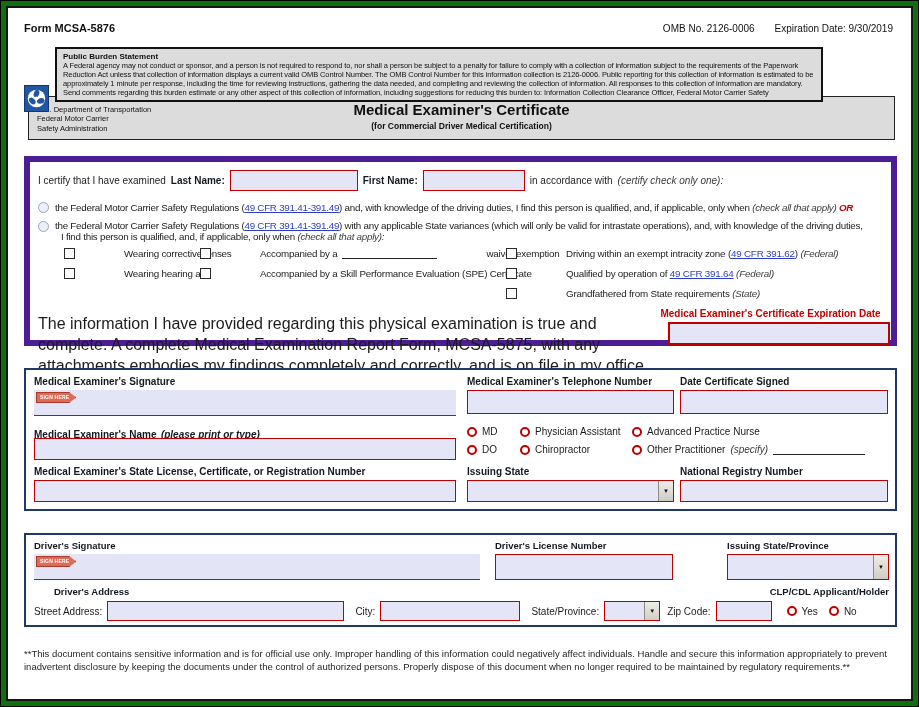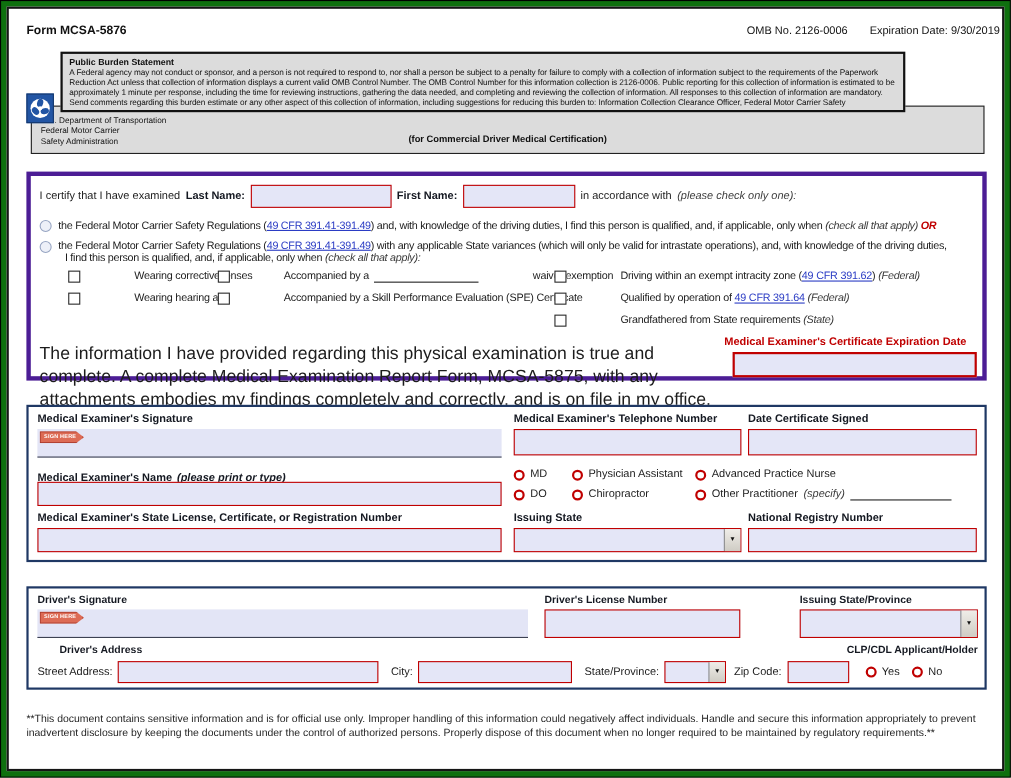--- a/index.html
+++ b/index.html
@@ -15,21 +15,21 @@
   .burden-box { background:#dcdcdc; border:2px solid #111; padding:3px 6px 2px 6px; overflow:hidden; }
   .burden-title { font-size:8px; font-weight:bold; color:#111; }
   .burden-body { font-size:7.5px; line-height:1.22; color:#111; letter-spacing:-0.1px; }
 
   .banner { background:#dcdcdc; border:1px solid #222; }
   .agency { font-size:7.5px; line-height:1.25; color:#111; }
   .doc-title { font-size:15px; font-weight:bold; color:#101010; text-align:center; }
   .doc-subtitle { font-size:8.5px; font-weight:bold; color:#101010; text-align:center; }
   .logo-box { width:25px; height:27px; background:#2255a4; border:1px solid #14386e; display:flex; align-items:center; justify-content:center; }
 
-  .box1 { border:4px solid #4c1d95; background:#fff; }
+  .box1 { border:6px solid #4c1d95; background:#fff; }
   .boxnavy { border:2px solid #1F3864; background:#fff; }
 
   .txt { font-size:10px; color:#1c1c1c; }
   .opt-text { font-size:9.8px; letter-spacing:-0.25px; white-space:nowrap; color:#1c1c1c; }
   .hint { font-style:italic; color:#3c3c3c; }
   .or { color:#C00000; font-weight:bold; font-style:italic; }
   .link { color:#2B3CC4; text-decoration:underline; cursor:pointer; }
   .lbl { font-weight:bold; font-size:10px; color:#141821; }
   .lbl-sm { font-weight:bold; font-size:9.5px; color:#141821; }
   .redlbl { color:#C00000; font-weight:bold; font-size:10px; }
@@ -58,31 +58,32 @@
   .stmt { font-size:16px; line-height:1.3; color:#1c1c1c; }
   .footer { font-size:9.5px; line-height:1.35; color:#1f1f1f; }
 </style>
 </head>
 <body>
 
 <div class="page-frame">
 <div class="page-inner">
 
   <div class="abs formno" style="left:16px; top:14px;">Form MCSA-5876</div>
-  <div class="abs ombrow" style="right:2px; top:15px;padding-left:44px;">
+  <div class="abs ombrow" style="right:18px; top:15px;padding-left:44px;">
     <span>OMB No. 2126-0006</span>
     <span>Expiration Date: 9/30/2019</span>
   </div>
 
   <div class="abs banner" style="left:20px; top:88px; width:867px; height:44px;">
     <div class="abs agency" style="left:8px; top:8px;">
       <div>U.S. Department of Transportation</div>
       <div>Federal Motor Carrier</div>
       <div>Safety Administration</div>
     </div>
+    <div class="abs doc-title" style="left:0; right:0; top:4px;">Medical Examiner's Certificate</div>
     <div class="abs doc-subtitle" style="left:0; right:0; top:24px;">(for Commercial Driver Medical Certification)</div>
   </div>
 
   <div class="abs burden-box" style="left:47px; top:39px; width:768px; height:55px;">
     <div class="burden-title">Public Burden Statement</div>
     <div class="burden-body">A Federal agency may not conduct or sponsor, and a person is not required to respond to, nor shall a person be subject to a penalty for failure to comply with a collection of information subject to the requirements of the Paperwork Reduction Act unless that collection of information displays a current valid OMB Control Number. The OMB Control Number for this information collection is 2126-0006. Public reporting for this collection of information is estimated to be approximately 1 minute per response, including the time for reviewing instructions, gathering the data needed, and completing and reviewing the collection of information. All responses to this collection of information are mandatory. Send comments regarding this burden estimate or any other aspect of this collection of information, including suggestions for reducing this burden to: Information Collection Clearance Officer, Federal Motor Carrier Safety Administration, MC-RRA, 1200 New Jersey Avenue, SE, Washington, D.C. 20590.</div>
   </div>
 
   <div class="abs logo-box" style="left:16px; top:77px;">
     <svg width="21" height="21" viewBox="0 0 24 24">
@@ -98,21 +99,21 @@
 
   <div class="abs box1" style="left:16px; top:148px; width:873px; height:190px;">
 
     <div class="abs row" style="left:8px; top:8px; gap:5px;">
       <span class="txt">I certify that I have examined</span>
       <span class="lbl">Last Name:</span>
       <input class="inp" style="width: 128px; height: 21px;" value="">
       <span class="lbl">First Name:</span>
       <input class="inp" style="width: 102px; height: 21px;" value="">
       <span class="txt">in accordance with</span>
-      <span class="txt hint">(please check only one):</span>
+      <span class="txt hint">(certify check only one):</span>
     </div>
 
     <div class="abs row" style="left:8px; top:40px; gap:6px;">
       <span class="radio-gray"></span>
       <span class="opt-text">
         <span>the Federal Motor Carrier Safety Regulations (</span><span class="link">49 CFR 391.41-391.49</span><span>) and, with knowledge of the driving duties, I find this person is qualified, and, if applicable, only when</span>
         <span class="hint">(check all that apply)</span>
         <span class="or">OR</span>
       </span>
     </div>

